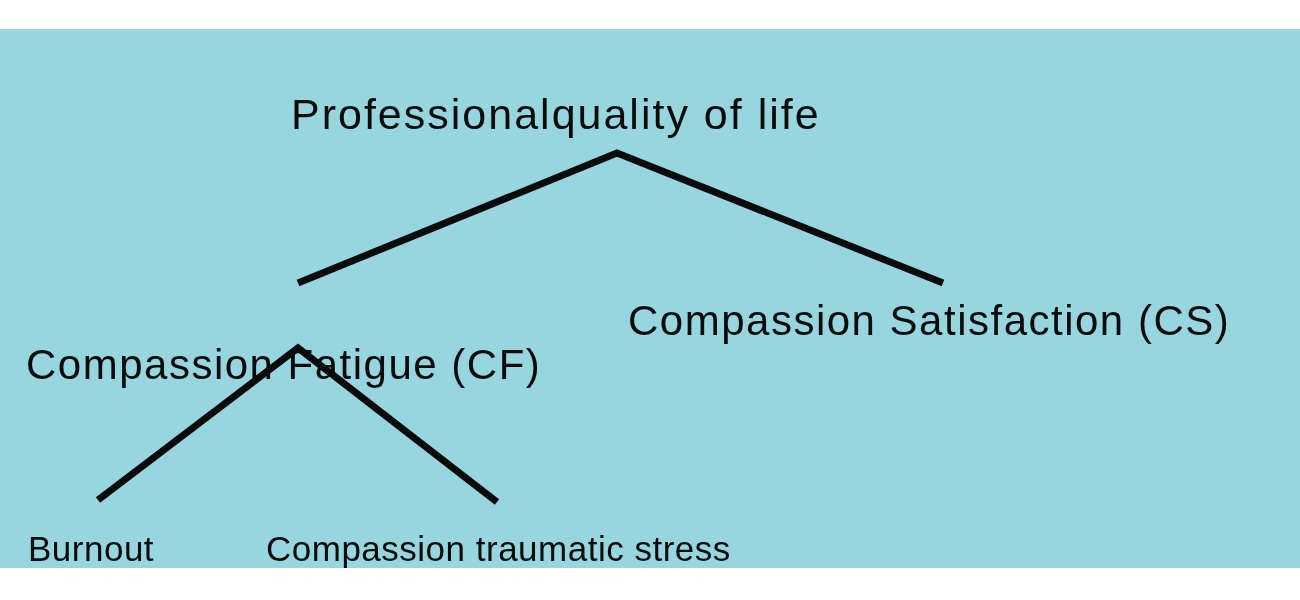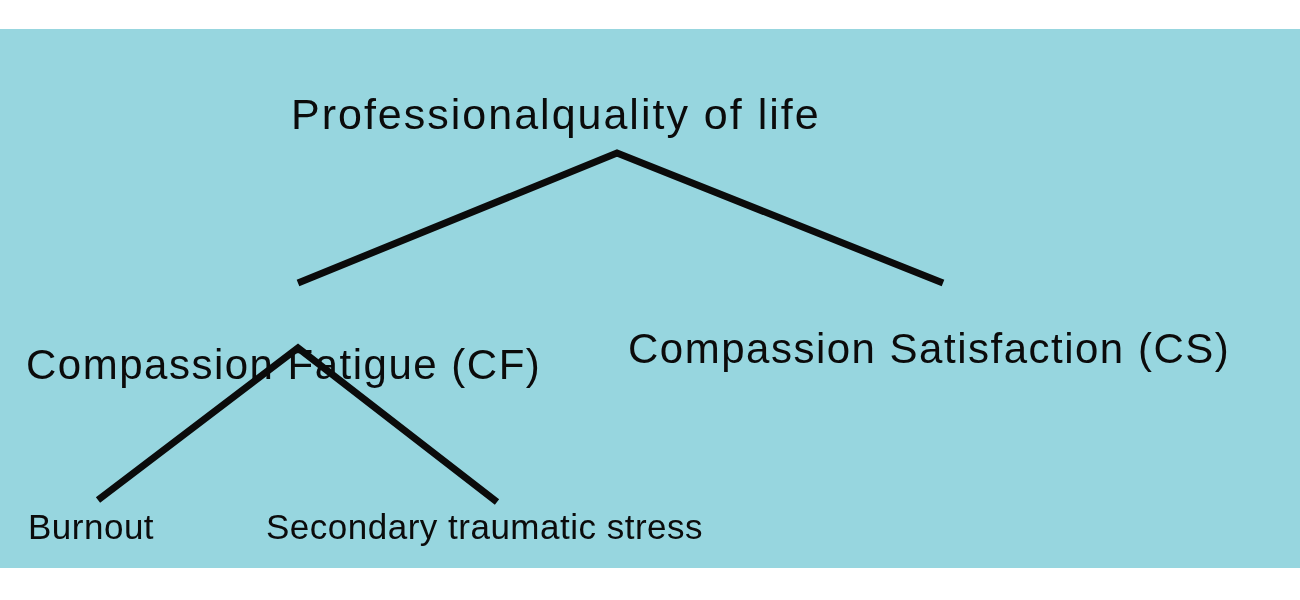--- a/index.html
+++ b/index.html
@@ -43,25 +43,25 @@
     letter-spacing: 2px;
     left: 291px;
     top: 93px;
   }
   .node.lvl2 {
     font-size: 42px;
     letter-spacing: 1.5px;
     top: 300px;
   }
   .node.cf { left: 26px; margin-top: 44px; }
-  .node.cs { left: 628px; margin-top: 28px; }
+  .node.cs { left: 628px; }
   .node.lvl3 {
     font-size: 35px;
     letter-spacing: 0.5px;
-    top: 509px;
+    top: 531px;
   }
   .node.burnout { left: 28px; }
   .node.sts { left: 266px; }
 </style>
 </head>
 <body>
 
 <div class="stage">
   <div class="canvas"></div>
 
@@ -71,14 +71,14 @@
   </svg>
 
   <div class="node lvl1">Professionalquality of life</div>
 
   <div class="node lvl2 cf">Compassion Fatigue (CF)</div>
 
   <div class="node lvl2 cs">Compassion Satisfaction (CS)</div>
 
   <div class="node lvl3 burnout">Burnout</div>
 
-  <div class="node lvl3 sts">Secondary traumatic stress</div>
+  <div class="node lvl3 sts">Compassion traumatic stress</div>
 </div>
 
 </body></html>

